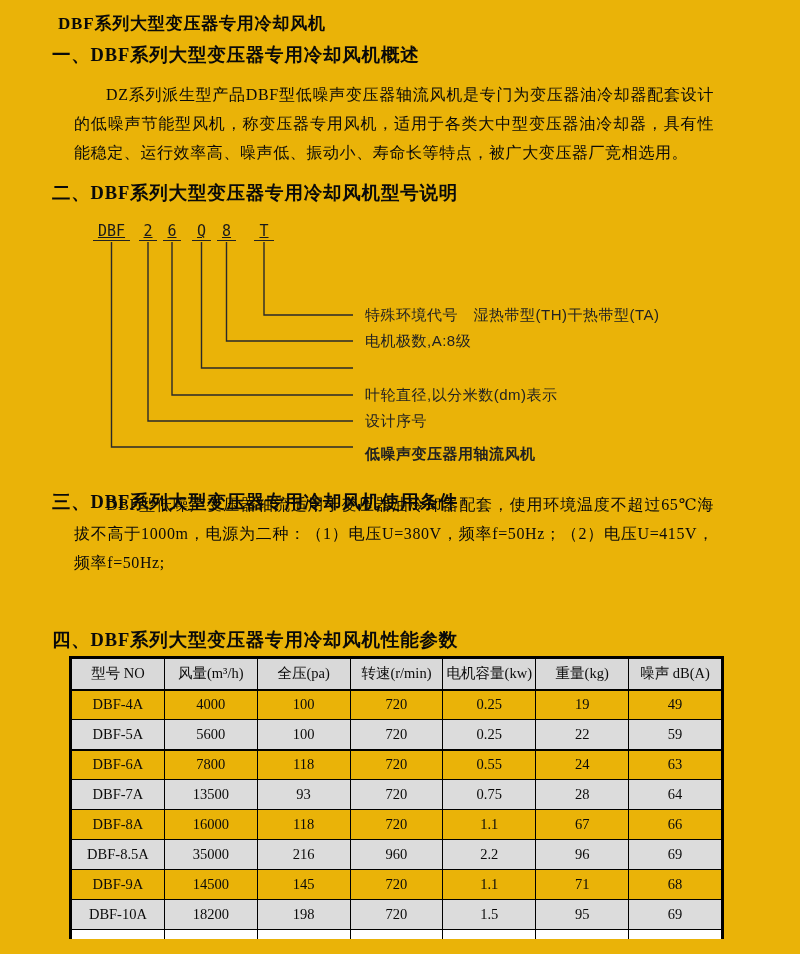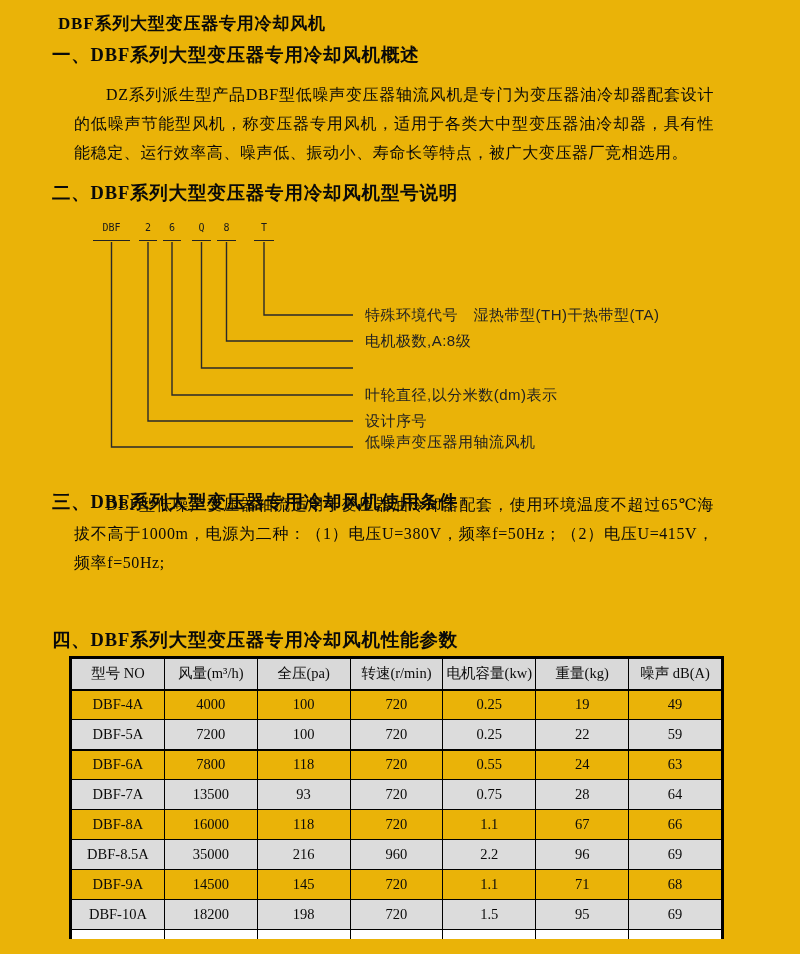--- a/index.html
+++ b/index.html
@@ -50,23 +50,24 @@
     position: absolute;
     left: 0; top: 220px;
     width: 800px; height: 252px;
   }
   .code-part {
     position: absolute;
     top: 2px;
     height: 19px;
     text-align: center;
     font-family: "DejaVu Sans Mono", monospace;
-    font-size: 10px;
+    font-size: 15px;
     color: #1a1a1a;
     border-bottom: 1.5px solid #222;
+    text-decoration: underline;
   }
   .cp-dbf { left: 93px;  width: 37px; }
   .cp-2   { left: 139px; width: 18px; }
   .cp-6   { left: 163px; width: 18px; }
   .cp-q   { left: 192px; width: 19px; }
   .cp-8   { left: 217px; width: 19px; }
   .cp-t   { left: 254px; width: 20px; }
   .diagram svg { position: absolute; left: 0; top: 0; }
   .diagram-label {
     position: absolute;
@@ -77,21 +78,21 @@
     font-size: 15px;
     letter-spacing: 0.5px;
     color: #222;
     white-space: pre;
   }
   .dl-1 { top: 85px; }
   .dl-2 { top: 111px; }
   .dl-3 { top: 138px; }
   .dl-4 { top: 165px; }
   .dl-5 { top: 191px; }
-  .dl-6 { top: 212px; }
+  .dl-6 { top: 224px; font-weight: bold; }
 
   
   .table-frame {
     position: absolute;
     left: 69px; top: 656px;
     border: 2px solid #000;
     border-bottom: none;
   }
   table.perf {
     border-collapse: collapse;
@@ -180,21 +181,21 @@
             <td>DBF-4A</td>
             <td>4000</td>
             <td>100</td>
             <td>720</td>
             <td>0.25</td>
             <td>19</td>
             <td>49</td>
           </tr>
           <tr class="alt thick-bottom">
             <td>DBF-5A</td>
-            <td>7200</td>
+            <td>5600</td>
             <td>100</td>
             <td>720</td>
             <td>0.25</td>
             <td>22</td>
             <td>59</td>
           </tr>
           <tr>
             <td>DBF-6A</td>
             <td>7800</td>
             <td>118</td>

